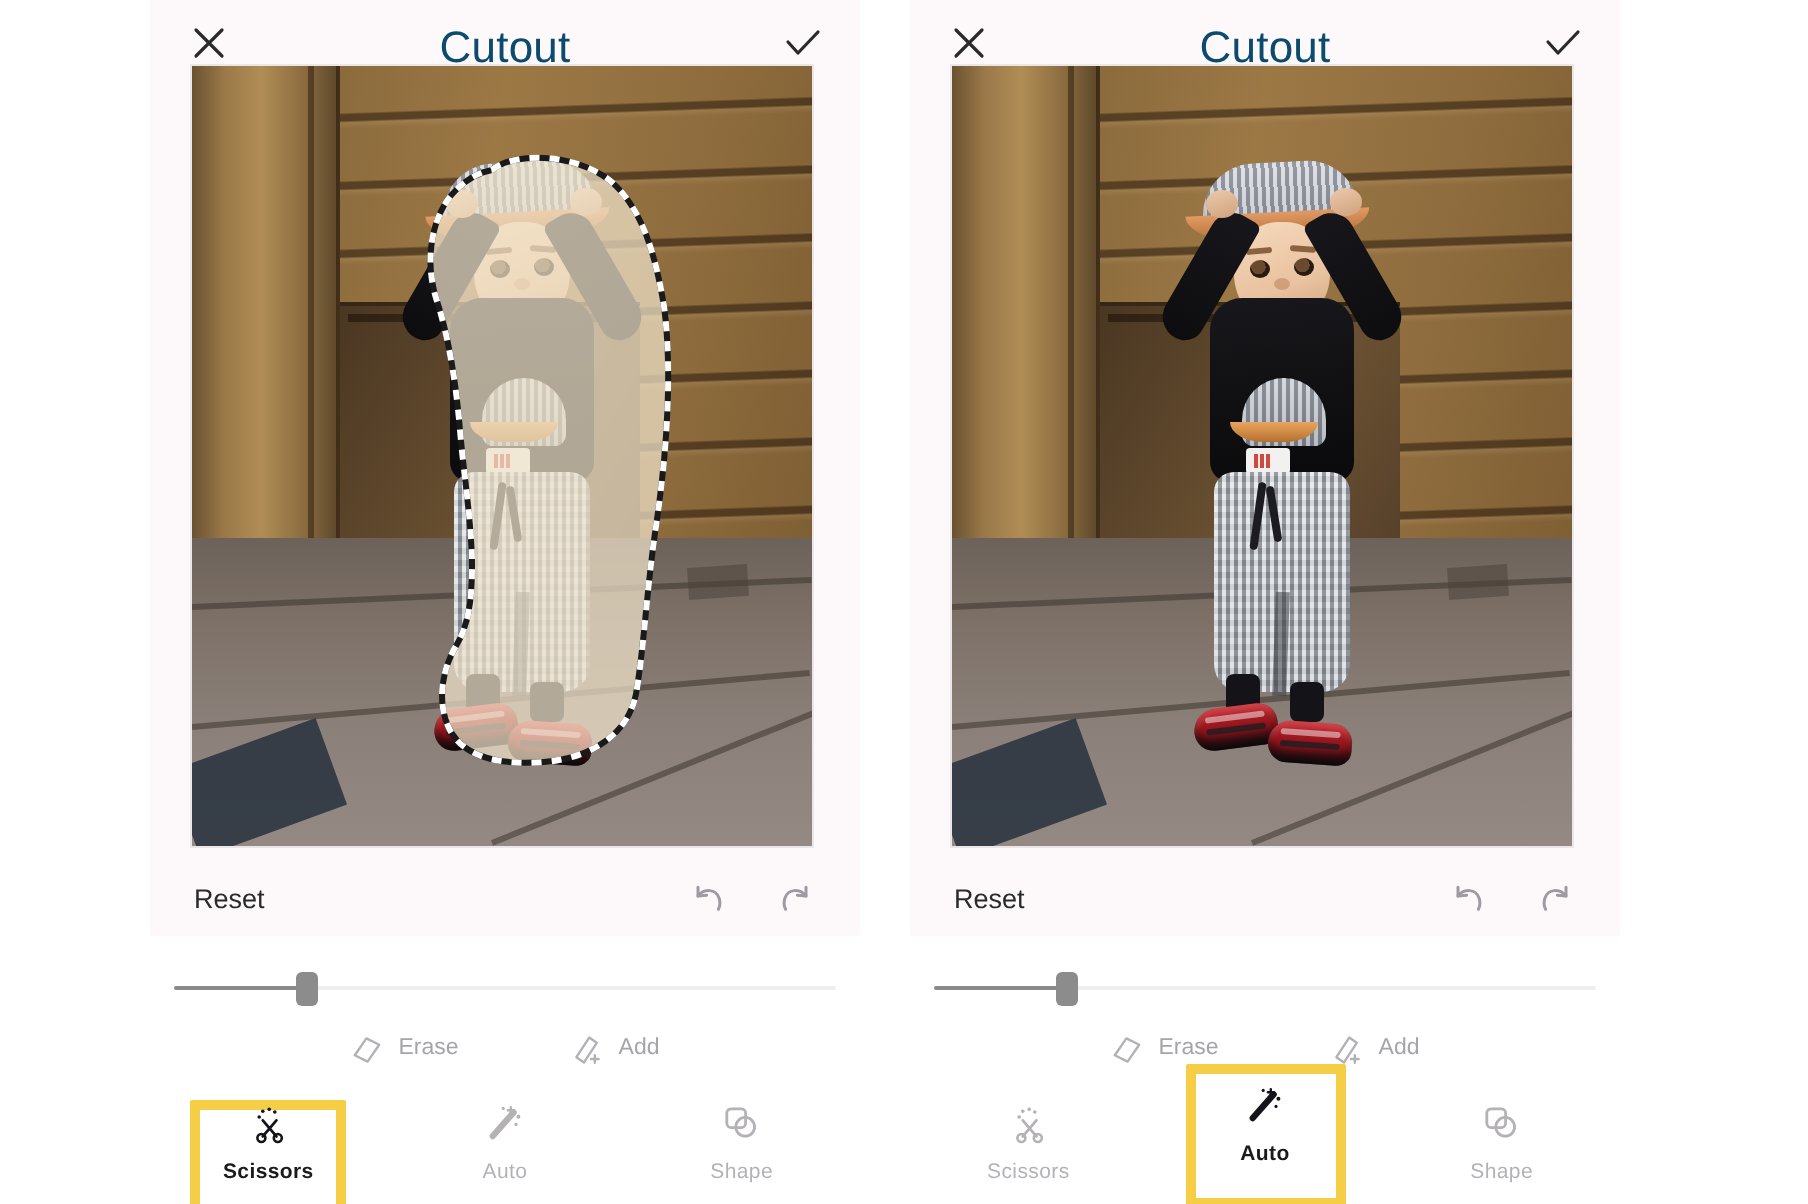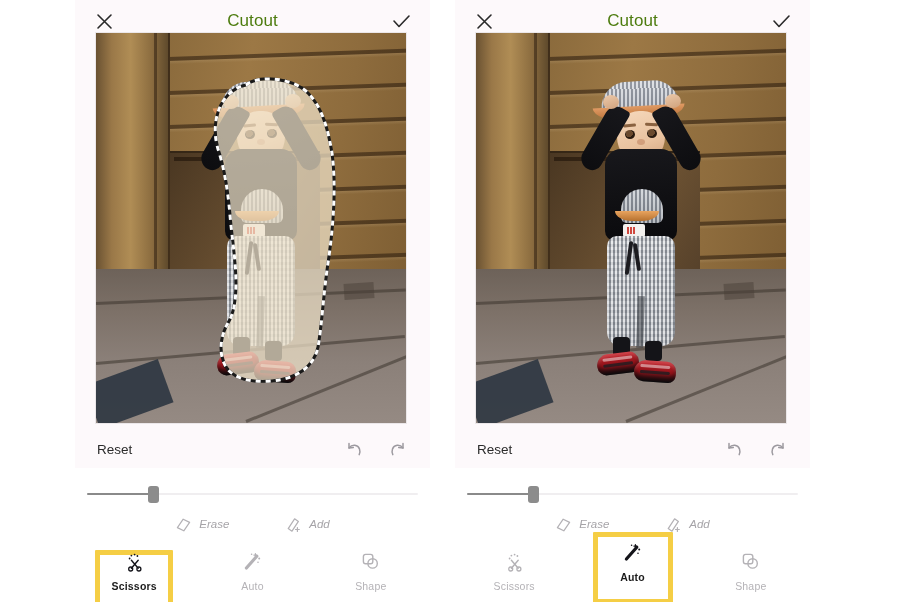--- a/index.html
+++ b/index.html
@@ -44,22 +44,22 @@
   .header {
     position: absolute;
     left: 0; top: 0;
     width: 355px; height: 42px;
     display: flex;
     align-items: center;
     justify-content: space-between;
     padding: 0 18px;
   }
   .header-title {
-    font-size: 17px;
-    color: #4d7c0f;
+    font-size: 22px;
+    color: #0c4a6e;
     font-weight: 400;
     letter-spacing: .1px;
     position: absolute;
     left: 0; right: 0;
     text-align: center;
     top: 11px;
     pointer-events: none;
   }
   .hdr-icon {
     width: 22px; height: 22px;
@@ -308,21 +308,20 @@
   .mode-row {
     position: absolute;
     left: 0; top: 512px; width: 355px; height: 24px;
     display: flex; align-items: center; justify-content: center;
     gap: 56px;
   }
   .mode-btn {
     display: flex; align-items: center; gap: 7px;
     font-size: 11.5px; color: #a6a4a8;
     cursor: pointer;
-    font-style: italic;
   }
   .mode-btn svg { display: block; }
 
   
   .tools-row {
     position: absolute;
     left: 0; top: 540px; width: 355px; height: 62px;
     display: flex;
   }
   .tool {

